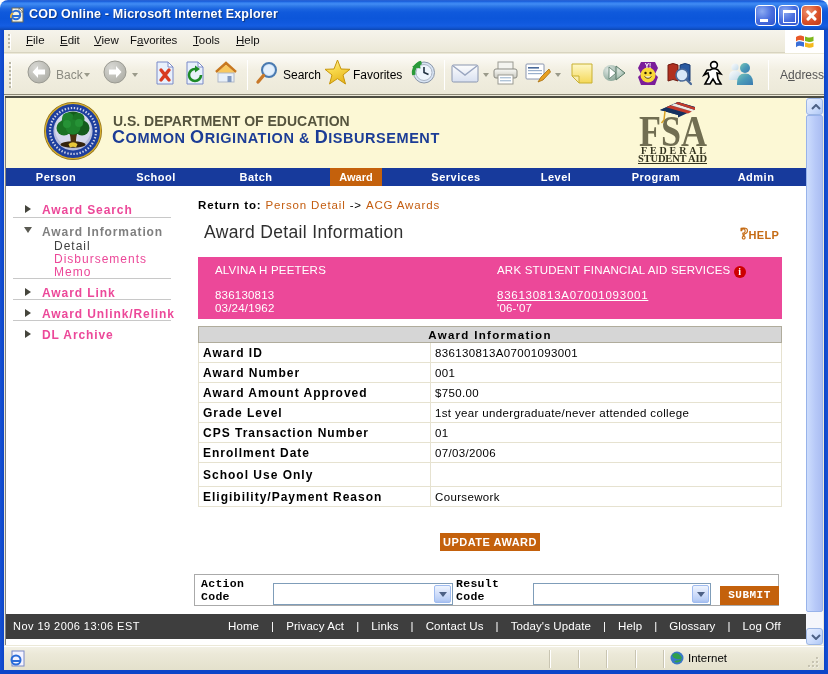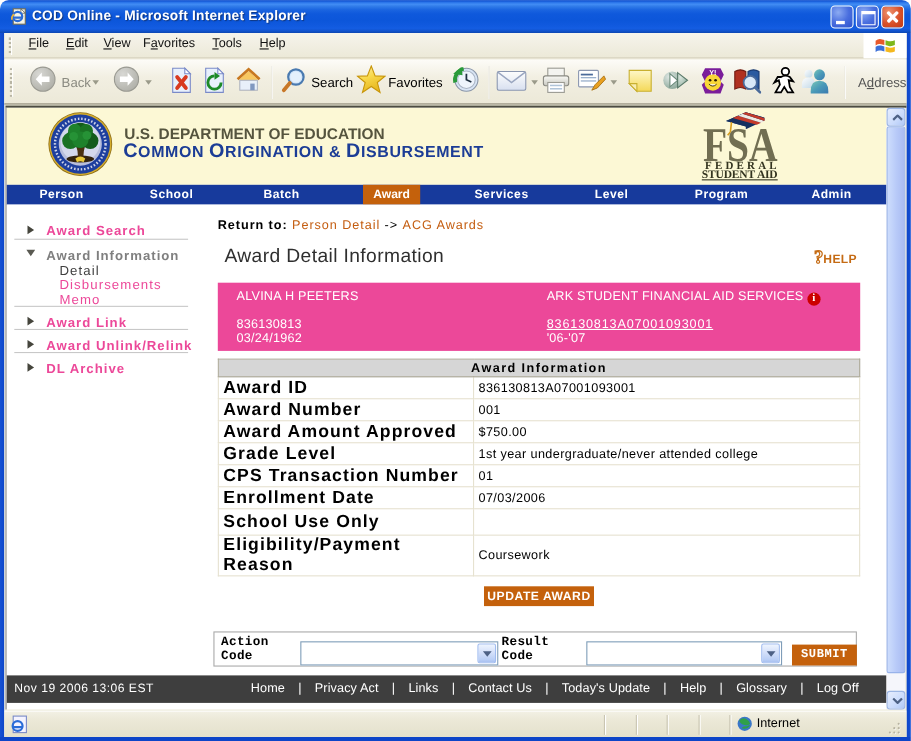--- a/index.html
+++ b/index.html
@@ -111,21 +111,21 @@
 #infoicon { display:inline-block; width:12px; height:12px; background:#cc0000; border-radius:6px;
   color:#fff; font-size:10px; font-weight:bold; text-align:center; line-height:12px;
   font-family:"Liberation Serif",serif; vertical-align:-1px; }
 
 
 #awtable { position:absolute; left:0px; top:140px; width:584px; border-collapse:collapse; }
 #awtable { border:1px solid #b0ac9c; }
 #awtable th { background:#d6d6d6; border:1px solid #b0ac9c; font-size:11.5px; font-weight:bold;
   letter-spacing:1.3px; color:#000; height:16px; text-align:center; }
 #awtable td { border:1px solid #e6e2d0; font-size:11.5px; height:20px; padding:0; }
-#awtable td.lab { font-weight:bold; font-size:16px; letter-spacing:1.0px; padding-left:4px; width:232px; }
+#awtable td.lab { font-weight:bold; font-size:12px; letter-spacing:1.0px; padding-left:4px; width:232px; }
 #awtable td.val { font-size:11.5px; letter-spacing:0.35px; padding-left:4px; }
 
 #updatebtn { position:absolute; left:242px; top:347px; width:100px; height:18px; background:#c4610c;
   color:#fff; font-size:11px; font-weight:bold; letter-spacing:0.5px; text-align:center; line-height:18px; }
 
 #actionpanel { position:absolute; left:-4px; top:388px; width:585px; height:32px; border:1px solid #aaa; background:#fff;font-family:Liberation Mono, monospace; }
 .aclabel { position:absolute; top:2px; font-size:11.5px; font-weight:bold; letter-spacing:0.3px; line-height:13px; }
 .xpselect { position:absolute; top:8px; height:22px; background:#fff; border:1px solid #7f9db9; }
 .xpselect .btn { position:absolute; right:1px; top:1px; width:17px; height:18px; border-radius:2px;
   background:linear-gradient(180deg,#eef4fe 0%,#d4e0fa 45%,#bacff6 85%,#a8c0f0 100%); border:1px solid #a0bcf0; }

